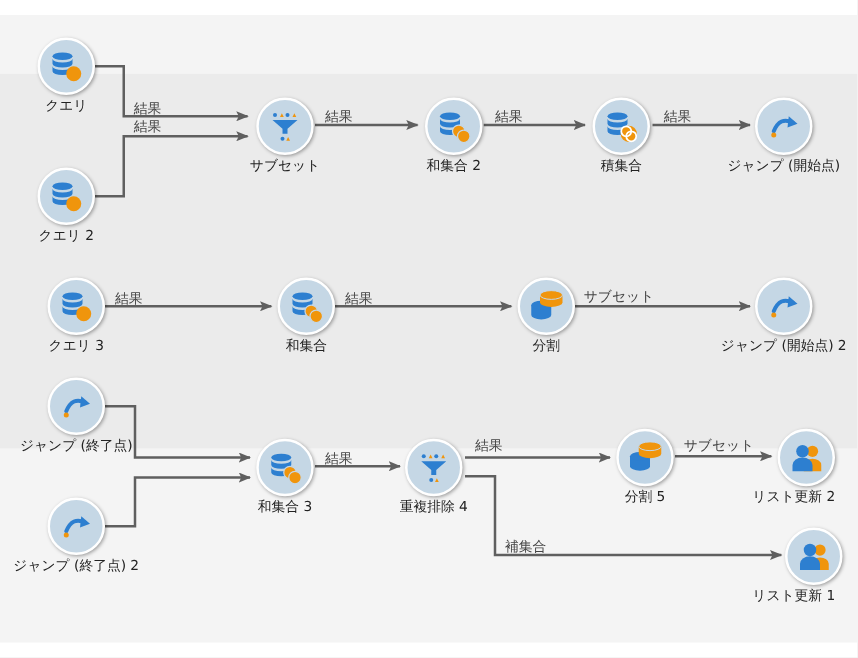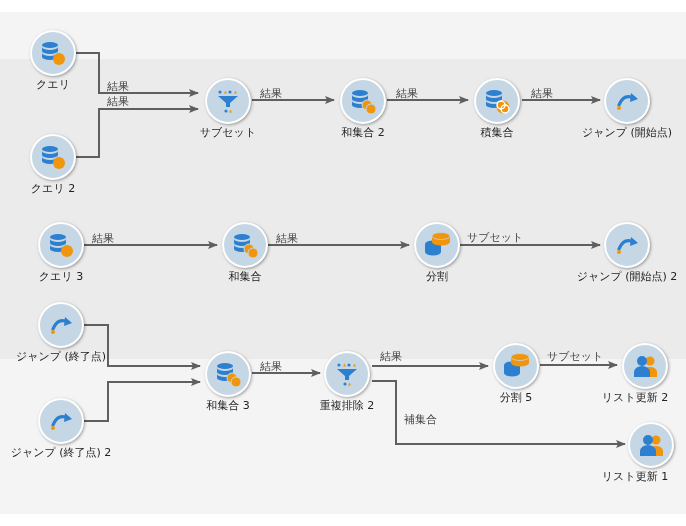--- a/index.html
+++ b/index.html
@@ -52,21 +52,21 @@
 <span class="edge-label" style="left:107px;top:94px">結果</span>
 <span class="edge-label" style="left:260px;top:86px">結果</span>
 <span class="edge-label" style="left:396px;top:86px">結果</span>
 <span class="edge-label" style="left:531px;top:86px">結果</span>
 <span class="edge-label" style="left:92px;top:231px">結果</span>
 <span class="edge-label" style="left:276px;top:231px">結果</span>
 <span class="edge-label" style="left:467px;top:230px">サブセット</span>
 <span class="edge-label" style="left:260px;top:359px">結果</span>
 <span class="edge-label" style="left:380px;top:349px">結果</span>
 <span class="edge-label" style="left:547px;top:349px">サブセット</span>
-<span class="edge-label" style="left:404px;top:412px">補集合</span>
+<span class="edge-label" style="left:404px;top:430px">補集合</span>
 
 <div class="node" style="left:53px;top:53px">
   <div class="circle">
     <svg viewBox="0 0 30 30">
       <ellipse cx="12" cy="7" rx="8" ry="3" fill="#2d7fd0"></ellipse>
       <path d="M4,9 v4 a8,3 0 0 0 16,0 v-4 a8,3 0 0 1 -16,0z" fill="#2d7fd0"></path>
       <path d="M4,15 v4 a8,3 0 0 0 16,0 v-4 a8,3 0 0 1 -16,0z" fill="#2d7fd0"></path>
       <circle cx="21" cy="21" r="6" fill="#f0950c"></circle>
     </svg>
   </div>
@@ -226,21 +226,21 @@
     <svg viewBox="0 0 30 30">
       <circle cx="7" cy="6" r="1.6" fill="#2d7fd0"></circle>
       <path d="M11,7.5 L12.5,4.5 L14,7.5z" fill="#f0950c"></path>
       <circle cx="17" cy="6" r="1.6" fill="#2d7fd0"></circle>
       <path d="M21,7.5 L22.5,4.5 L24,7.5z" fill="#f0950c"></path>
       <path d="M5,10 H25 L17,17 V21 H13 V17 Z" fill="#2d7fd0"></path>
       <circle cx="13" cy="25" r="1.6" fill="#2d7fd0"></circle>
       <path d="M16,26.5 L17.5,23.5 L19,26.5z" fill="#f0950c"></path>
     </svg>
   </div>
-  <div class="label">重複排除 2</div>
+  <div class="label">重複排除 4</div>
 </div>
 
 <div class="node" style="left:516px;top:366px">
   <div class="circle">
     <svg viewBox="0 0 30 30">
       <path d="M3,14 v8 a8,3.5 0 0 0 16,0 v-8 z" fill="#2d7fd0"></path>
       <ellipse cx="11" cy="14" rx="8" ry="3.5" fill="#2d7fd0"></ellipse>
       <path d="M10,6 v6 a9,3.5 0 0 0 18,0 v-6 z" fill="#f0950c"></path>
       <ellipse cx="19" cy="6" rx="9" ry="3.5" fill="#f0950c" stroke="#c5d7e5" stroke-width="0.8"></ellipse>
     </svg>

